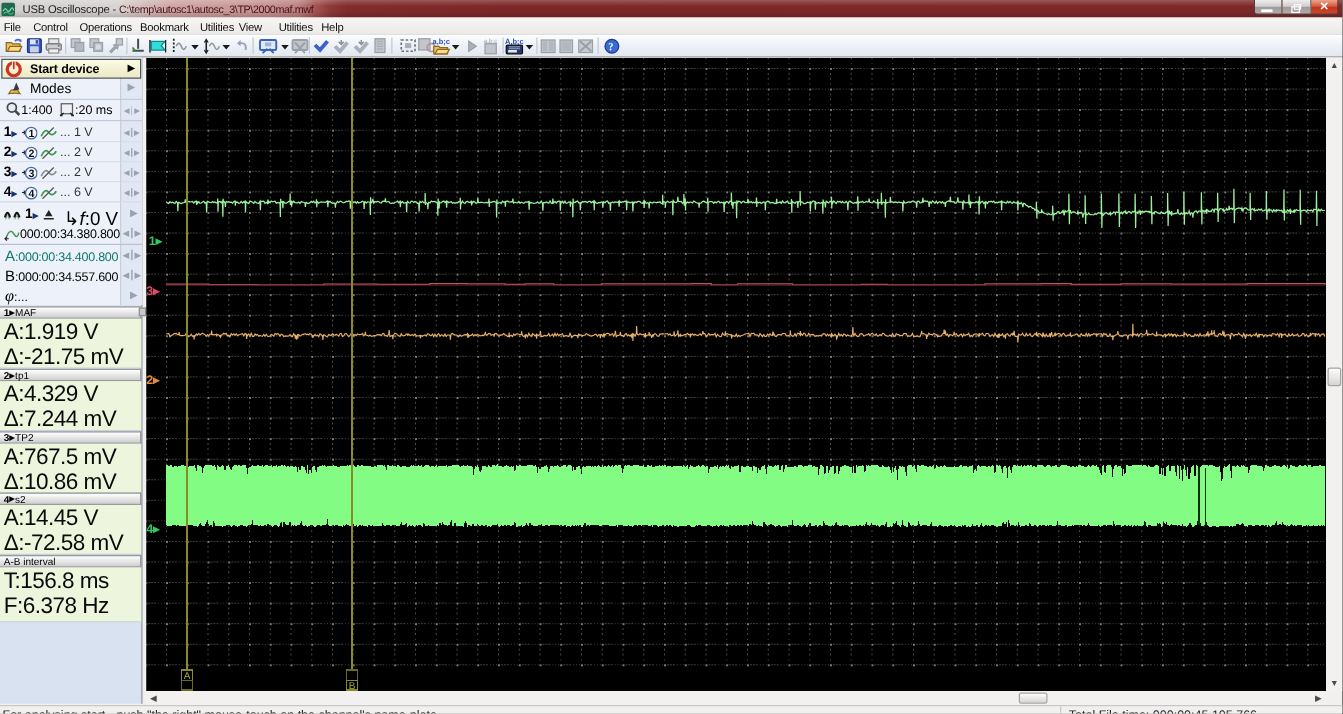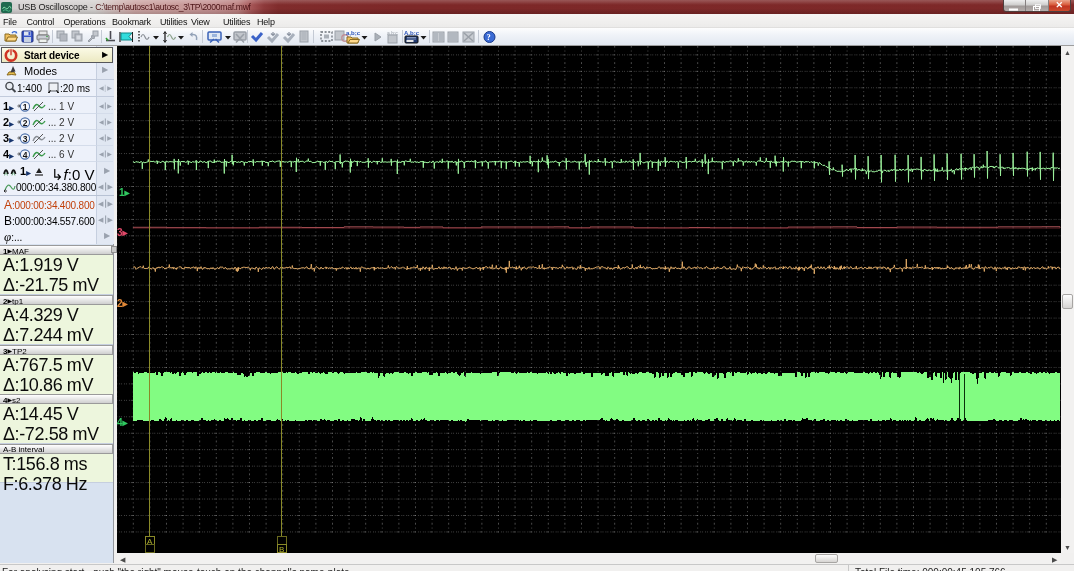--- a/index.html
+++ b/index.html
@@ -303,36 +303,36 @@
   </svg>
 <div class="rowtxt abs" style="left:51px;top:166px;font-size:15px;color:#000">↳<i>f</i>:0 V</div>
 <div class="abs garr" style="left:104px;top:166px;font-size:8px">▶</div>
 <svg class="abs" style="left:3px;top:181px" width="13" height="12">
     <path d="M2 9 Q5 1 8 6 T12 5" stroke="#4a9a5a" stroke-width="1.2" fill="none"></path>
     <path d="M1 10 L4 10 M2.5 8.5 L1 10 L2.5 11.5" stroke="#222" stroke-width="0.9" fill="none"></path>
   </svg>
 <div class="rowtxt abs" style="left:16px;top:182px;font-size:10px;color:#000;letter-spacing:-0.2px">000:00:34.380.800</div>
 <div class="abs garr" style="left:98px;top:183px;font-size:7px">◀┃▶</div>
 <div class="abs" style="left:0px;top:195px;width:114px;height:1px;background:#b8c2d4"></div>
-<div class="abs" style="left:4px;top:198px;font-size:12px;color:#c2410c">A<span style="font-size:10px;letter-spacing:-0.2px">:000:00:34.400.800</span></div>
+<div class="abs" style="left:4px;top:198px;font-size:12px;color:#0f766e">A<span style="font-size:10px;letter-spacing:-0.2px">:000:00:34.400.800</span></div>
 <div class="abs garr" style="left:98px;top:200px;font-size:7px">◀┃▶</div>
 <div class="abs" style="left:4px;top:214px;font-size:12px;color:#000">B<span style="font-size:10px;letter-spacing:-0.2px">:000:00:34.557.600</span></div>
 <div class="abs garr" style="left:98px;top:216px;font-size:7px">◀┃▶</div>
 <div class="abs" style="left:4px;top:229px;font-size:13px;color:#000;font-family:'Liberation Serif'"><i>φ</i><span style="font-size:10px;font-family:'Liberation Sans'">:...</span></div>
 <div class="abs garr" style="left:104px;top:231px;font-size:8px">▶</div>
 <div class="mhead abs" style="top:245px"><b>1</b><span style="font-size:6px;vertical-align:1px">▶</span>MAF</div>
 <div class="mval abs" style="top:255px;height:40px;padding-top:1px">A:1.919 V<br>Δ:-21.75 mV</div>
 <div class="mhead abs" style="top:295px"><b>2</b><span style="font-size:6px;vertical-align:1px">▶</span>tp1</div>
 <div class="mval abs" style="top:305px;height:40px;padding-top:1px">A:4.329 V<br>Δ:7.244 mV</div>
 <div class="mhead abs" style="top:345px"><b>3</b><span style="font-size:6px;vertical-align:1px">▶</span>TP2</div>
 <div class="mval abs" style="top:355px;height:40px;padding-top:1px">A:767.5 mV<br>Δ:10.86 mV</div>
 <div class="mhead abs" style="top:394px"><b>4</b><span style="font-size:6px;vertical-align:1px">▶</span>s2</div>
 <div class="mval abs" style="top:404px;height:40px;padding-top:1px">A:14.45 V<br>Δ:-72.58 mV</div>
 <div class="mhead abs" style="top:444px">A-B interval</div>
-<div class="mval abs" style="top:454px;height:29px;padding-top:1px">T:156.8 ms<br>F:6.378 Hz</div>
+<div class="mval abs" style="top:454px;height:44px;padding-top:1px">T:156.8 ms<br>F:6.378 Hz</div>
 <div class="abs" style="left:111px;top:246px;width:6px;height:7px;background:#c8c8c8;border:1px solid #909090"></div>
 <svg class="abs" style="left:117px;top:46px" width="944" height="507" shape-rendering="crispEdges">
     <rect width="944" height="507" fill="#000"></rect>
     <defs>
       <pattern id="gp" x="15.8" y="8.4" width="16.6" height="16.45" patternUnits="userSpaceOnUse">
         <rect x="0.00" y="0" width="1.2" height="1" fill="#434343"></rect>
         <rect x="2.50" y="0" width="1.2" height="1" fill="#434343"></rect>
         <rect x="5.00" y="0" width="1.2" height="1" fill="#434343"></rect>
         <rect x="7.50" y="0" width="1.2" height="1" fill="#434343"></rect>
         <rect x="10.00" y="0" width="1.2" height="1" fill="#434343"></rect>

